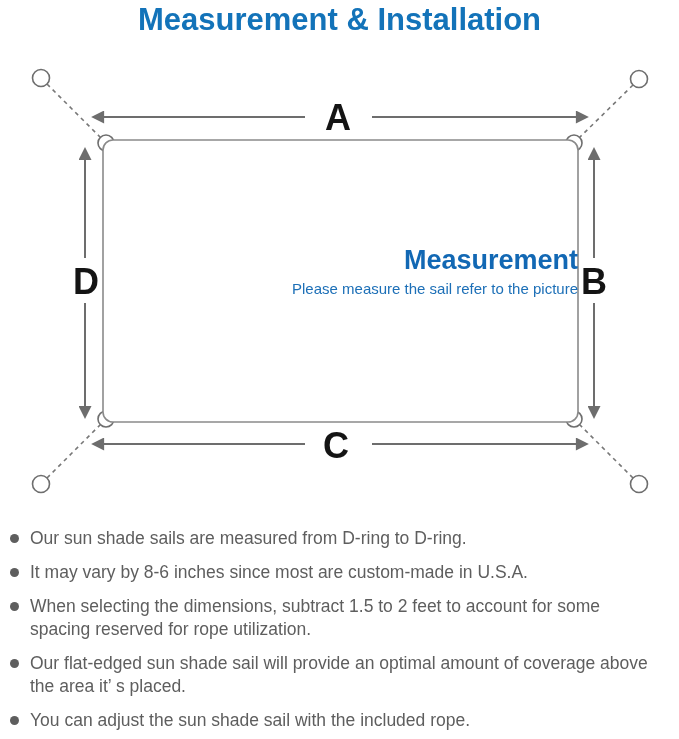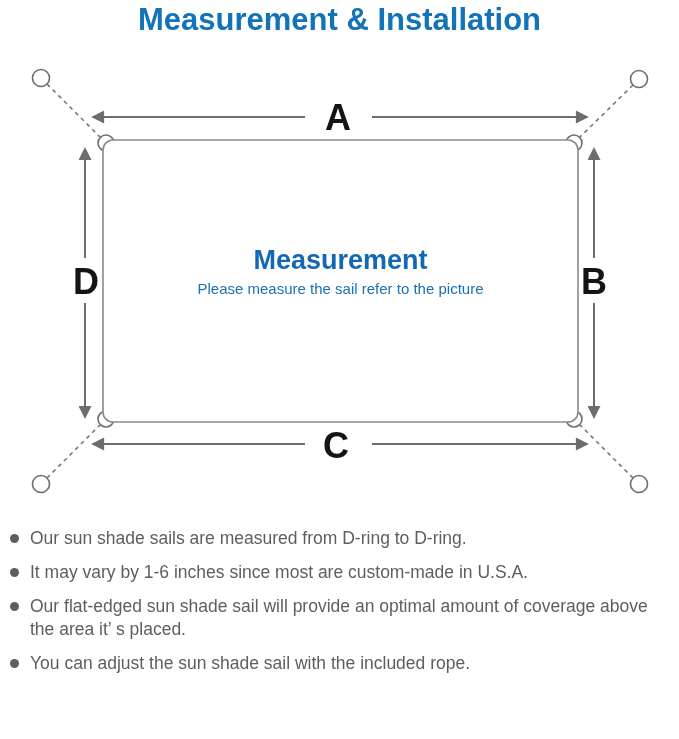--- a/index.html
+++ b/index.html
@@ -30,21 +30,21 @@
   #diagram-svg {
     position: absolute;
     top: 0;
     left: 0;
   }
   .center-note {
     position: absolute;
     left: 103px;
     top: 245px;
     width: 475px;
-    text-align: center;
+    text-align: right;
     pointer-events: none;
   }
   .center-note .heading {
     font-size: 27px;
     font-weight: bold;
     color: #1268b4;
     line-height: 30px;
   }
   .center-note .subtitle {
     font-size: 15px;
@@ -150,21 +150,25 @@
     <div class="subtitle">Please measure the sail refer to the picture</div>
   </div>
 
   <ul class="bullet-list">
     <li>
       <span class="bullet-dot"></span>
       <span class="bullet-text">Our sun shade sails are measured from D-ring to D-ring.</span>
     </li>
     <li>
       <span class="bullet-dot"></span>
-      <span class="bullet-text">It may vary by 1-6 inches since most are custom-made in U.S.A.</span>
+      <span class="bullet-text">It may vary by 8-6 inches since most are custom-made in U.S.A.</span>
+    </li>
+    <li>
+      <span class="bullet-dot"></span>
+      <span class="bullet-text">When selecting the dimensions, subtract 1.5 to 2 feet to account for some spacing reserved for rope utilization.</span>
     </li>
     <li>
       <span class="bullet-dot"></span>
       <span class="bullet-text">Our flat-edged sun shade sail will provide an optimal amount of coverage above the area it’ s placed.</span>
     </li>
     <li>
       <span class="bullet-dot"></span>
       <span class="bullet-text">You can adjust the sun shade sail with the included rope.</span>
     </li>
   </ul>

